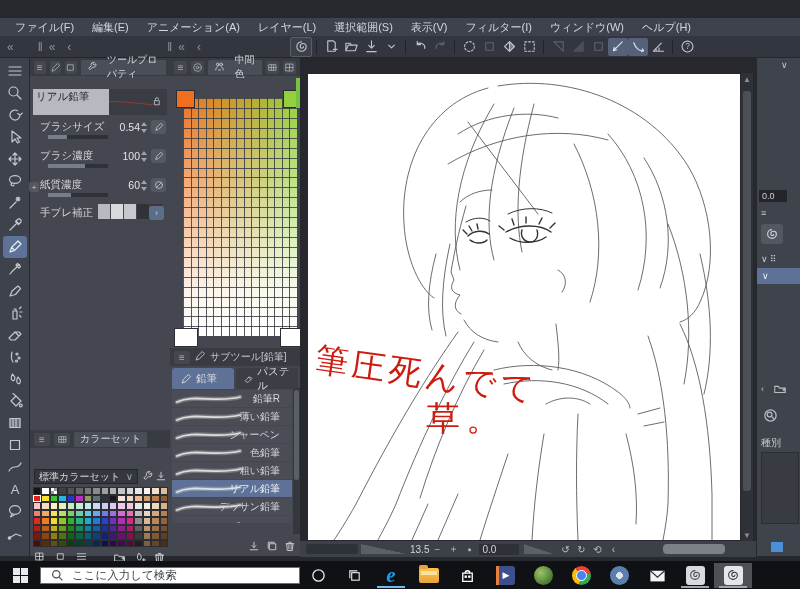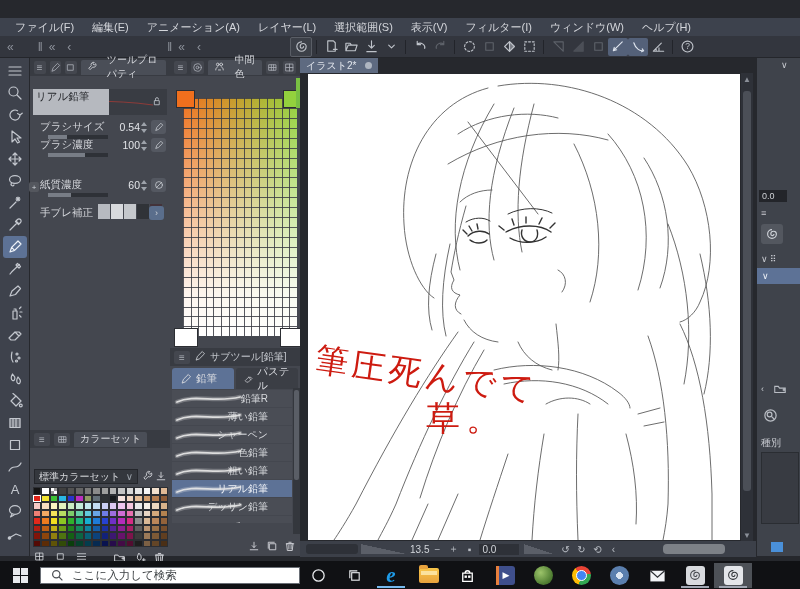--- a/index.html
+++ b/index.html
@@ -48,21 +48,21 @@
   .mixgrid{position:absolute;left:13px;top:22px;width:114px;height:238px;
      background:
        repeating-linear-gradient(to right, rgba(58,60,68,.85) 0 1px, transparent 1px 7.6px),
        repeating-linear-gradient(to bottom, rgba(58,60,68,.85) 0 1px, transparent 1px 9.93px),
        linear-gradient(to bottom, rgba(255,255,255,0) 0%, rgba(255,255,255,.92) 82%, #ffffff 100%),
        linear-gradient(to right, #f06f1d, #93d23d);}
   .cornersw{position:absolute;width:17px;height:16px;border:1px solid #2c2e33;}
   .rgbdot{position:absolute;width:8px;height:8px;}
   
   .sttab{height:21px;display:flex;align-items:center;gap:4px;padding:0 8px;font-size:10.5px;color:#d9dbe0;box-sizing:border-box;border-radius:3px 3px 0 0;}
-  .stitem{position:relative;height:17px;margin-top:1px;background:#4a4d55;display:flex;align-items:center;justify-content:flex-end;padding-right:24px;font-size:10px;color:#d6d8dc;}
+  .stitem{position:relative;height:17px;margin-top:1px;background:#4a4d55;display:flex;align-items:center;justify-content:flex-end;padding-right:12px;font-size:10px;color:#d6d8dc;}
   .stitem.sel{background:#5d7296;color:#f0f3f8;}
   .stitem svg{position:absolute;left:2px;top:1px;}
   .stscroll{position:absolute;right:0;top:40px;width:7px;height:146px;background:#34373d;}
   .stscroll .th{position:absolute;left:1px;top:2px;width:5px;height:90px;background:#5a5e66;border-radius:2px;}
   
   .csselect{position:absolute;left:4px;top:21px;width:104px;height:15px;background:#34373d;border:1px solid #24262b;color:#d6d8dc;font-size:10px;display:flex;align-items:center;justify-content:space-between;padding:0 4px;box-sizing:border-box;}
   .csgrid{position:absolute;left:3px;top:39px;width:135px;height:60px;display:grid;grid-template-columns:repeat(16,1fr);grid-template-rows:repeat(8,1fr);gap:0px;background:#2c2e33;}
   .csgrid div{border:0.5px solid #2c2e33;box-sizing:border-box;}
   .csgrid div.selsw{outline:1px solid #fff;outline-offset:-1px;z-index:2;}
   .checker{background:conic-gradient(#9a9a9a 0 25%,#fff 0 50%,#9a9a9a 0 75%,#fff 0) 0 0/6px 6px;}
@@ -390,21 +390,21 @@
             </span>
             <span class="pbtn">
               <svg viewBox="0 0 16 16" width="10" height="10" fill="none" stroke="currentColor" stroke-width="1.2" stroke-linecap="round" stroke-linejoin="round">
                 <path d="M3 13 l1.6-4.6 L11 2 l3 3 -6.4 6.4 z"></path>
               </svg>
             </span>
             <span class="track">
               <span class="fill" style="width: 19px; display: block;"></span>
             </span>
           </div>
-          <div class="prow" style="top: 62px;">
+          <div class="prow" style="top: 73px;">
             <span class="lab">ブラシ濃度</span>
             <span class="val">100</span>
             <span class="spin">
               <i class="up"></i>
               <i class="dn"></i>
             </span>
             <span class="pbtn">
               <svg viewBox="0 0 16 16" width="10" height="10" fill="none" stroke="currentColor" stroke-width="1.2" stroke-linecap="round" stroke-linejoin="round">
                 <path d="M3 13 l1.6-4.6 L11 2 l3 3 -6.4 6.4 z"></path>
               </svg>
@@ -745,26 +745,20 @@
         <span class="csfoot fic" id="cs-f5"><svg viewBox="0 0 16 16" width="13" height="13" fill="none" stroke="currentColor" stroke-width="1.2" stroke-linecap="round" stroke-linejoin="round">
               <path d="M7 3 C4.8 6.5 4.8 9.5 7 10.8 C9.2 12 10.8 9 9.8 6 Z M11.5 11 h3.5 m-1.75 -1.75 v3.5"></path>
             </svg></span>
         <span class="csfoot fic" id="cs-f6"><svg viewBox="0 0 16 16" width="13" height="13" fill="none" stroke="currentColor" stroke-width="1.2" stroke-linecap="round" stroke-linejoin="round">
               <path d="M4 5 h8 l-1 9 h-6 z M3 5 h10 M6.5 3 h3 M6.5 7 v5 M9.5 7 v5"></path>
             </svg></span>
       </div>
     </div>
   </div>
 
-  <div class="abs cztabs">
-    <div class="cztab">
-      <span>イラスト2*</span>
-      <span class="dot"></span>
-    </div>
-  </div>
   <div class="abs greenmark"></div>
   <div class="abs cdoc">
     <div class="cwhite">
       <svg class="sketch" width="432" height="466" viewBox="0 0 432 466">
         <g fill="none" stroke="#3f3f3f" stroke-width="0.9" stroke-linecap="round" opacity="0.85">
           <path d="M180 14 C120 30 92 90 96 150 C98 185 112 215 126 224"></path>
           <path d="M190 12 C260 0 340 28 380 92 C404 132 410 190 392 228 C388 238 380 246 372 248"></path>
           <path d="M186 30 C150 90 140 150 152 196"></path>
           <path d="M206 34 C180 100 176 150 186 186"></path>
           <path d="M226 30 C210 90 206 140 214 178"></path>

